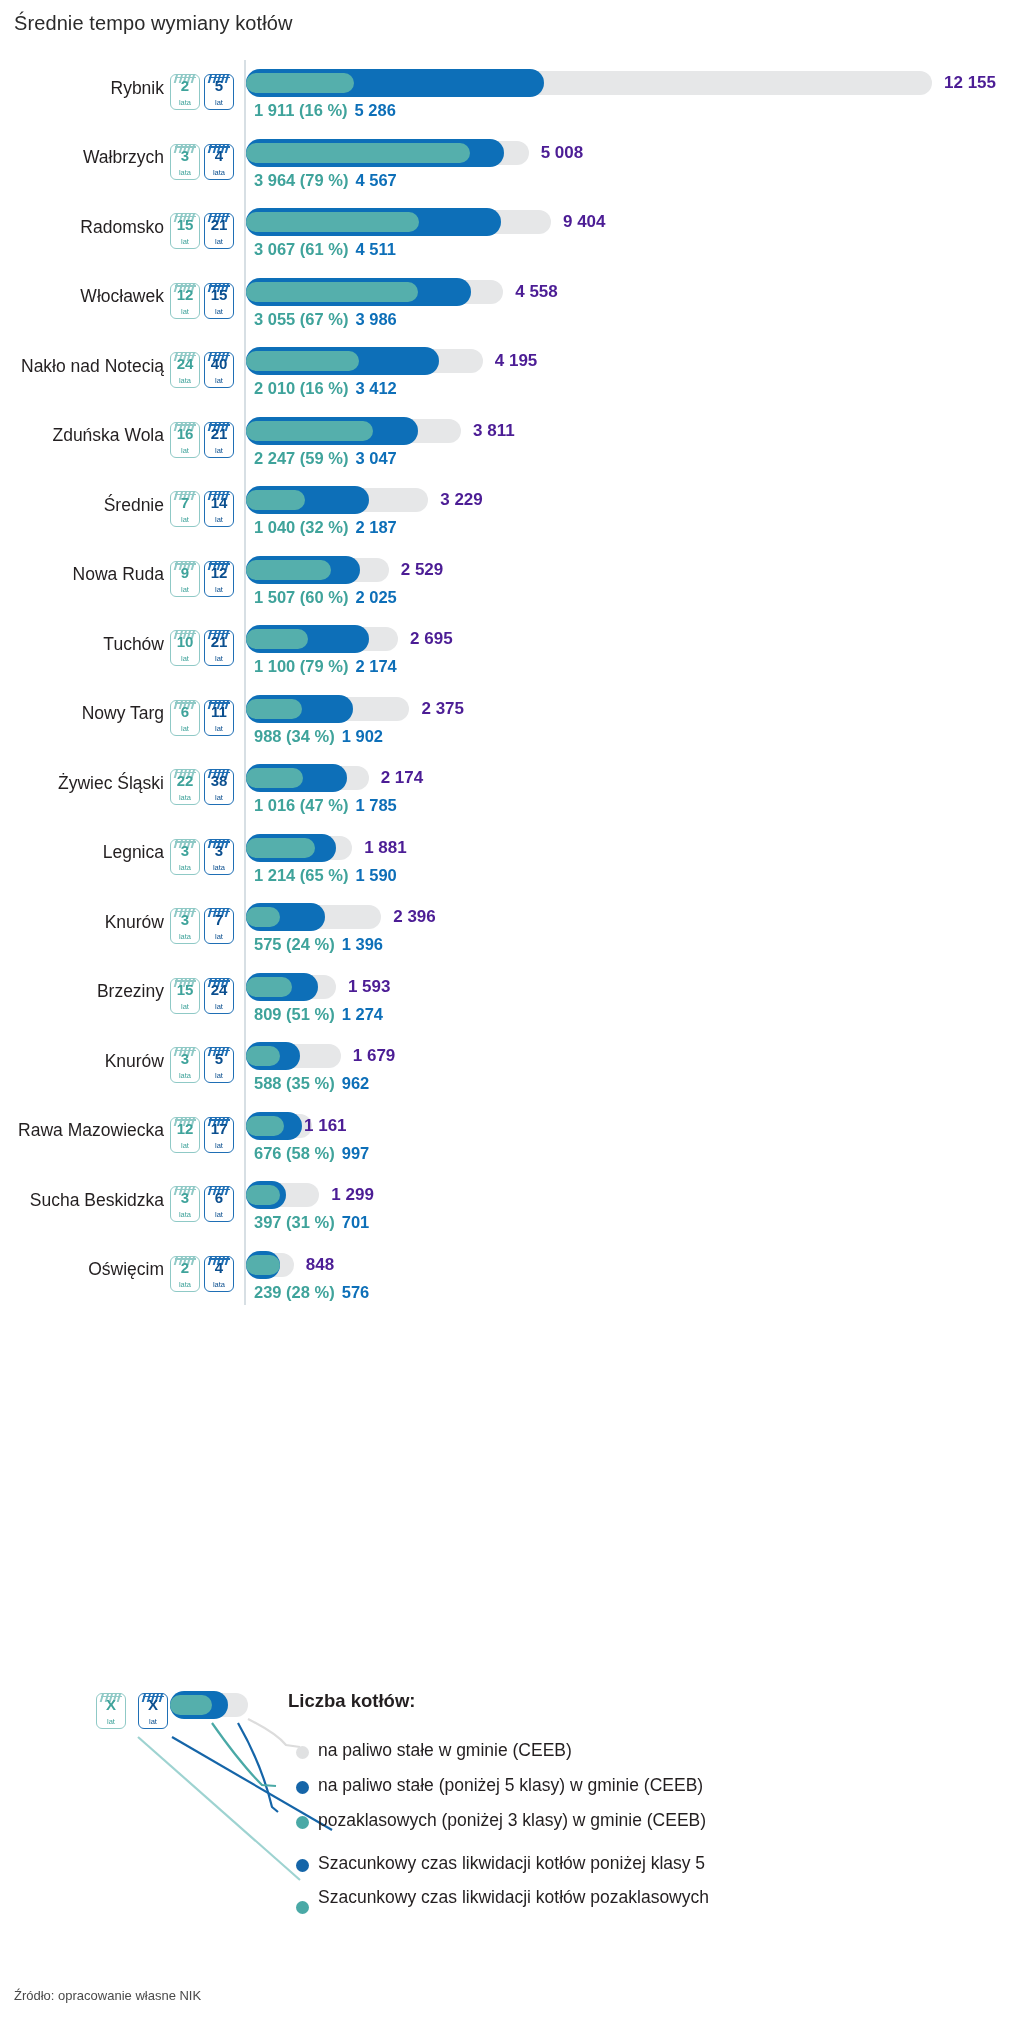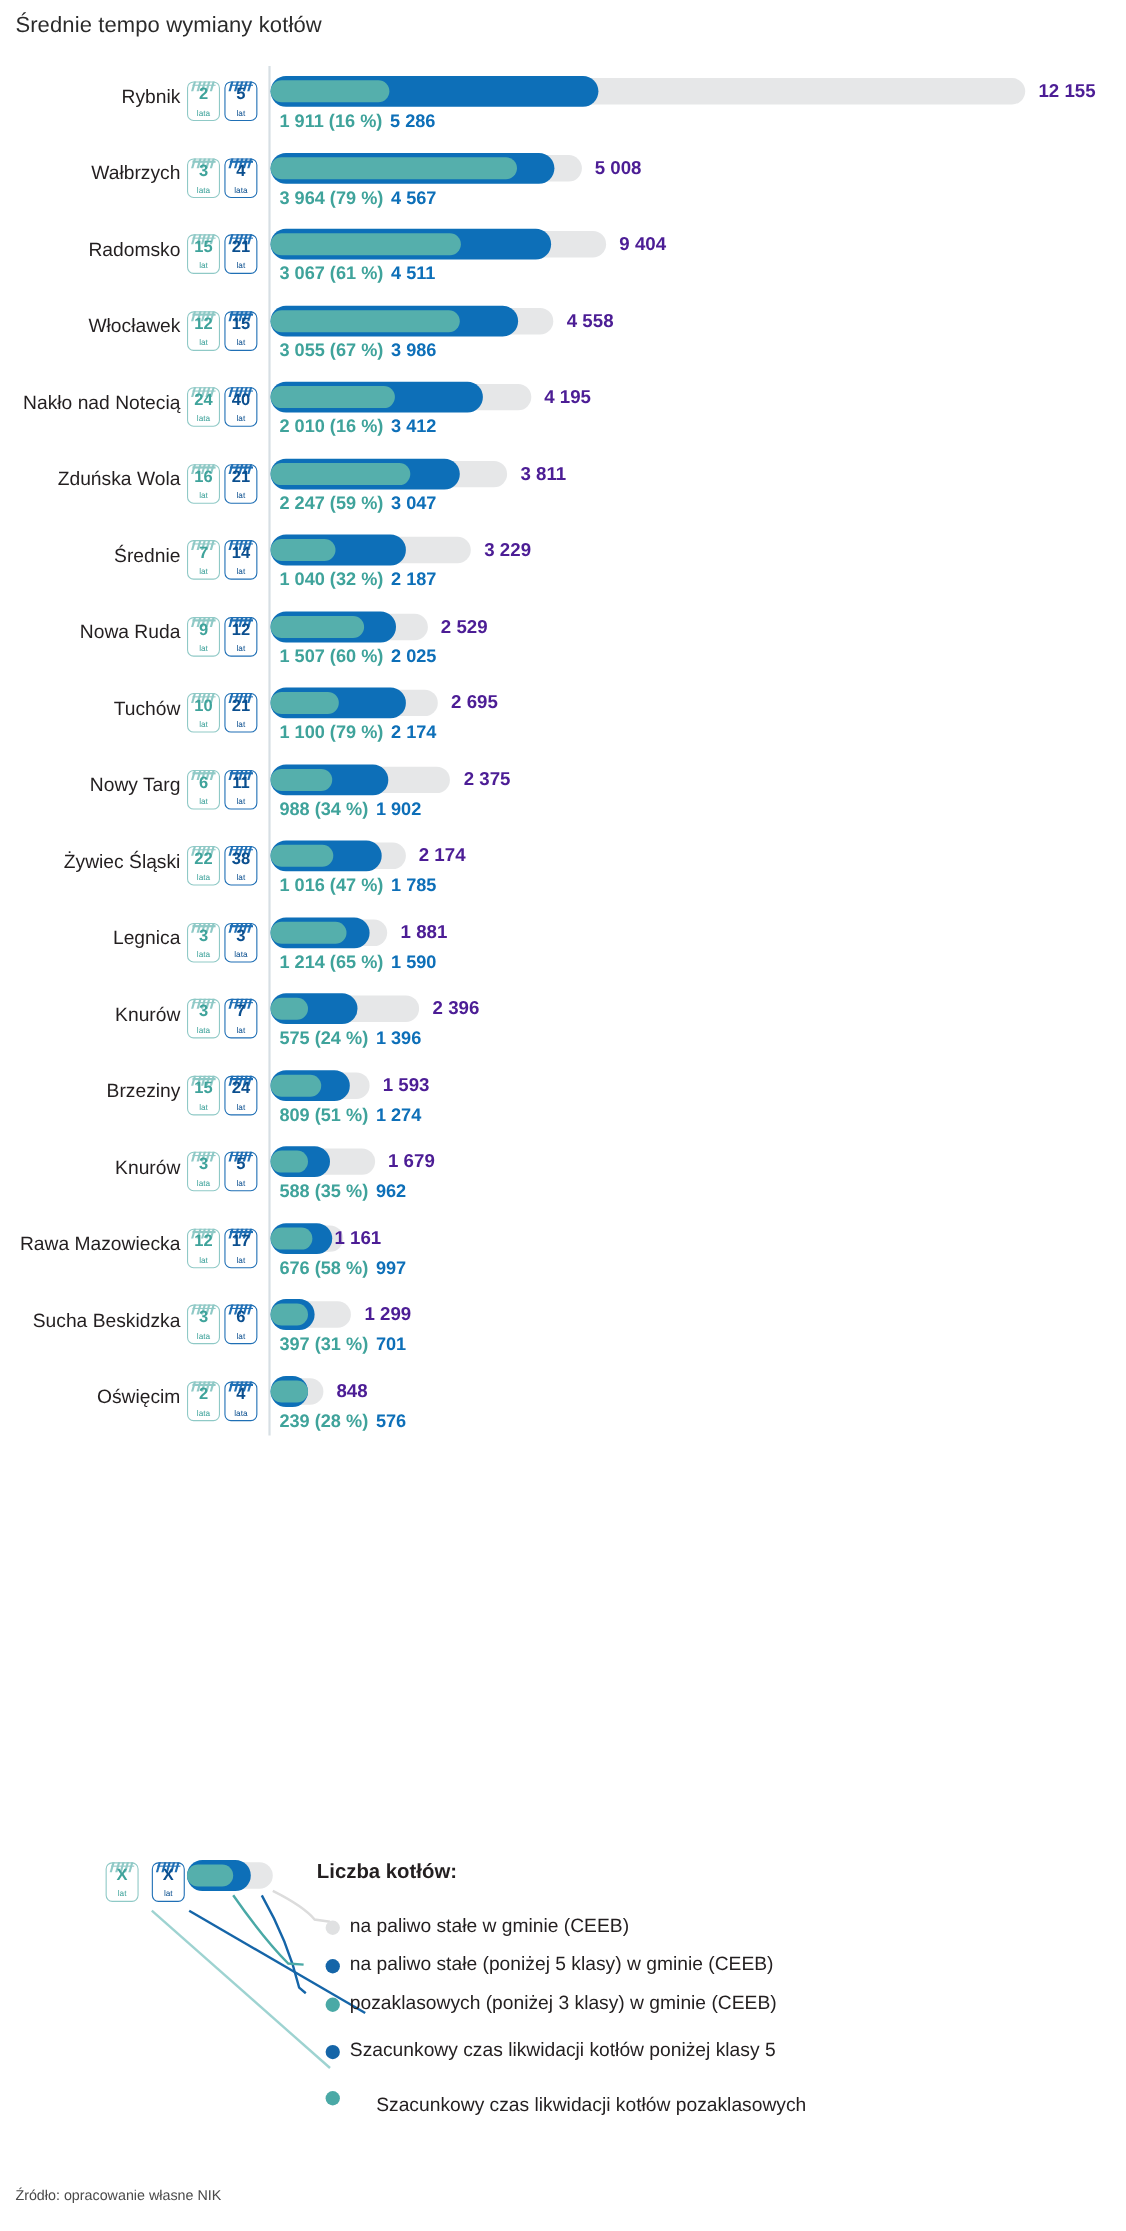--- a/index.html
+++ b/index.html
@@ -819,17 +819,17 @@
   <div id="legitems">
       <span class="leg-dot" style="left: 296px; top: 101px; background: rgb(224, 225, 226);"></span>
       <div class="leg-item" style="top: 95px; left: 318px;">na paliwo stałe w gminie (CEEB)</div>
       <span class="leg-dot" style="left: 296px; top: 136px; background: rgb(21, 101, 168);"></span>
       <div class="leg-item" style="top: 130px; left: 318px;">na paliwo stałe (poniżej 5 klasy) w gminie (CEEB)</div>
       <span class="leg-dot" style="left: 296px; top: 171px; background: rgb(74, 169, 166);"></span>
       <div class="leg-item" style="top: 165px; left: 318px;">pozaklasowych (poniżej 3 klasy) w gminie (CEEB)</div>
       <span class="leg-dot" style="left: 296px; top: 214px; background: rgb(21, 101, 168);"></span>
       <div class="leg-item" style="top: 208px; left: 318px;">Szacunkowy czas likwidacji kotłów poniżej klasy 5</div>
       <span class="leg-dot" style="left: 296px; top: 256px; background: rgb(74, 169, 166);"></span>
-      <div class="leg-item" style="top: 258px; left: 318px; margin-left: 24px;">Szacunkowy czas likwidacji kotłów pozaklasowych</div>
+      <div class="leg-item" style="top: 242px; left: 318px;">Szacunkowy czas likwidacji kotłów pozaklasowych</div>
     </div>
 </div>
 
 <div class="source">Źródło: opracowanie własne NIK</div>
 
 </body></html>

